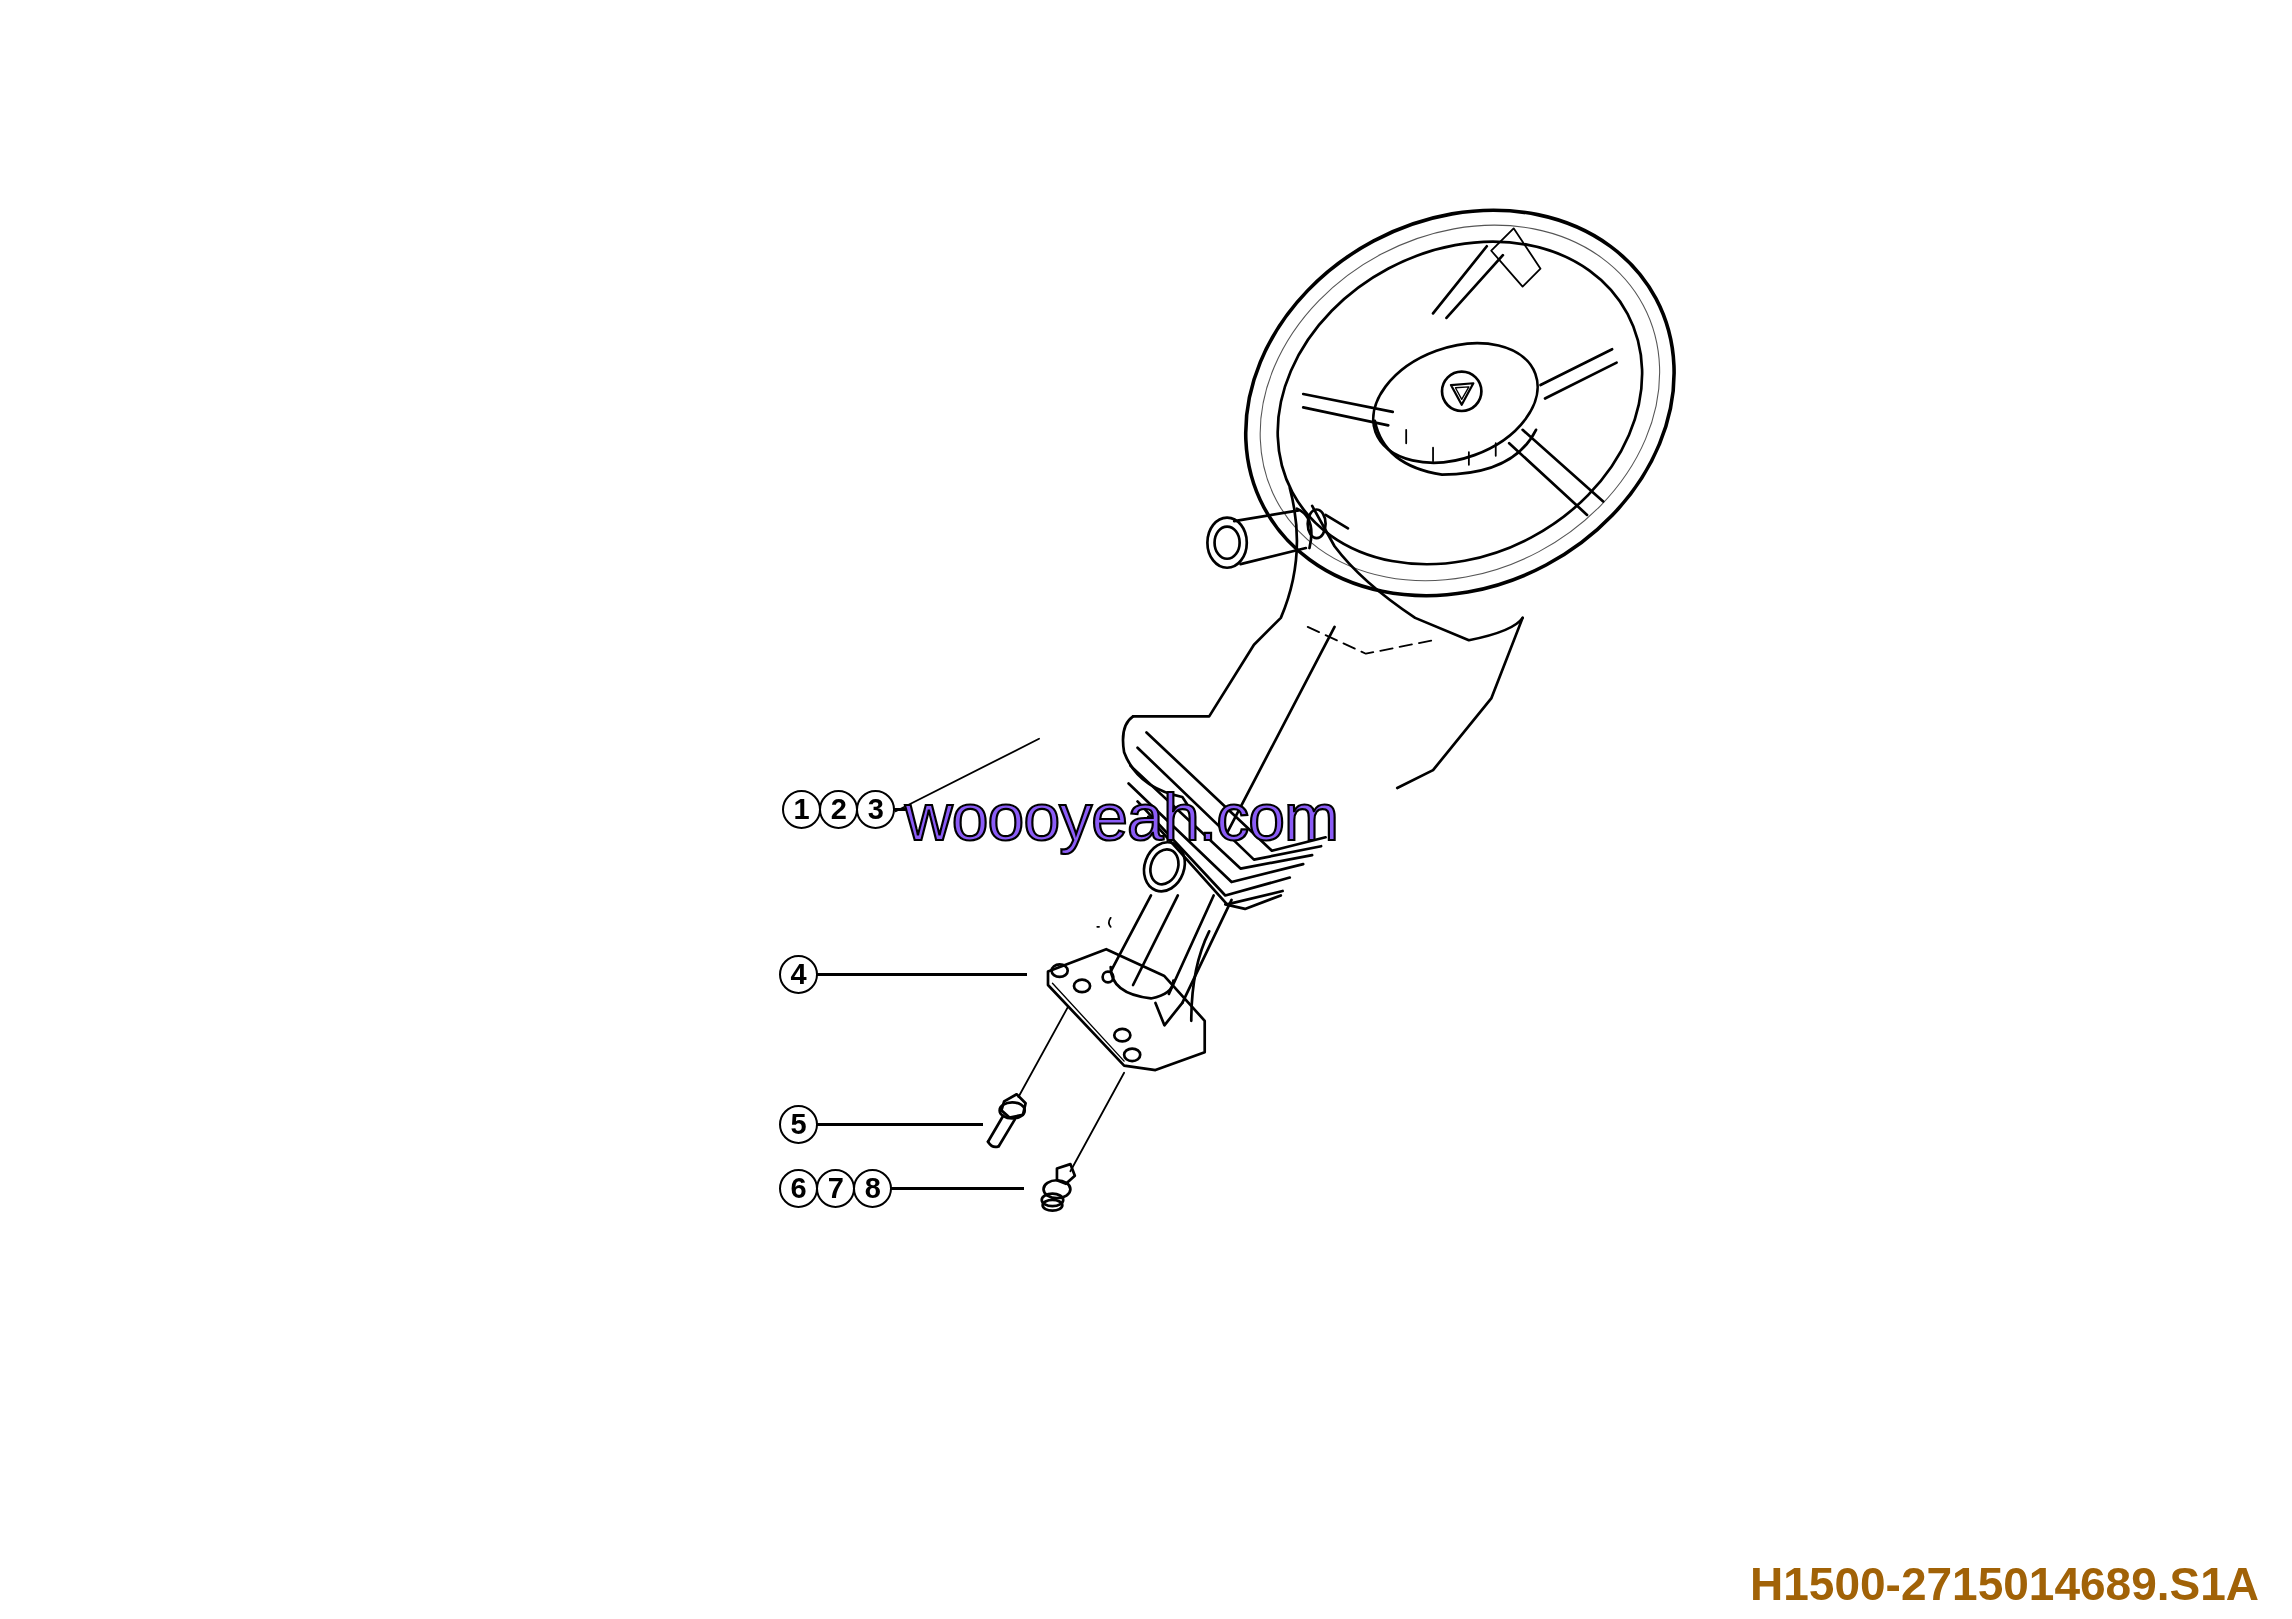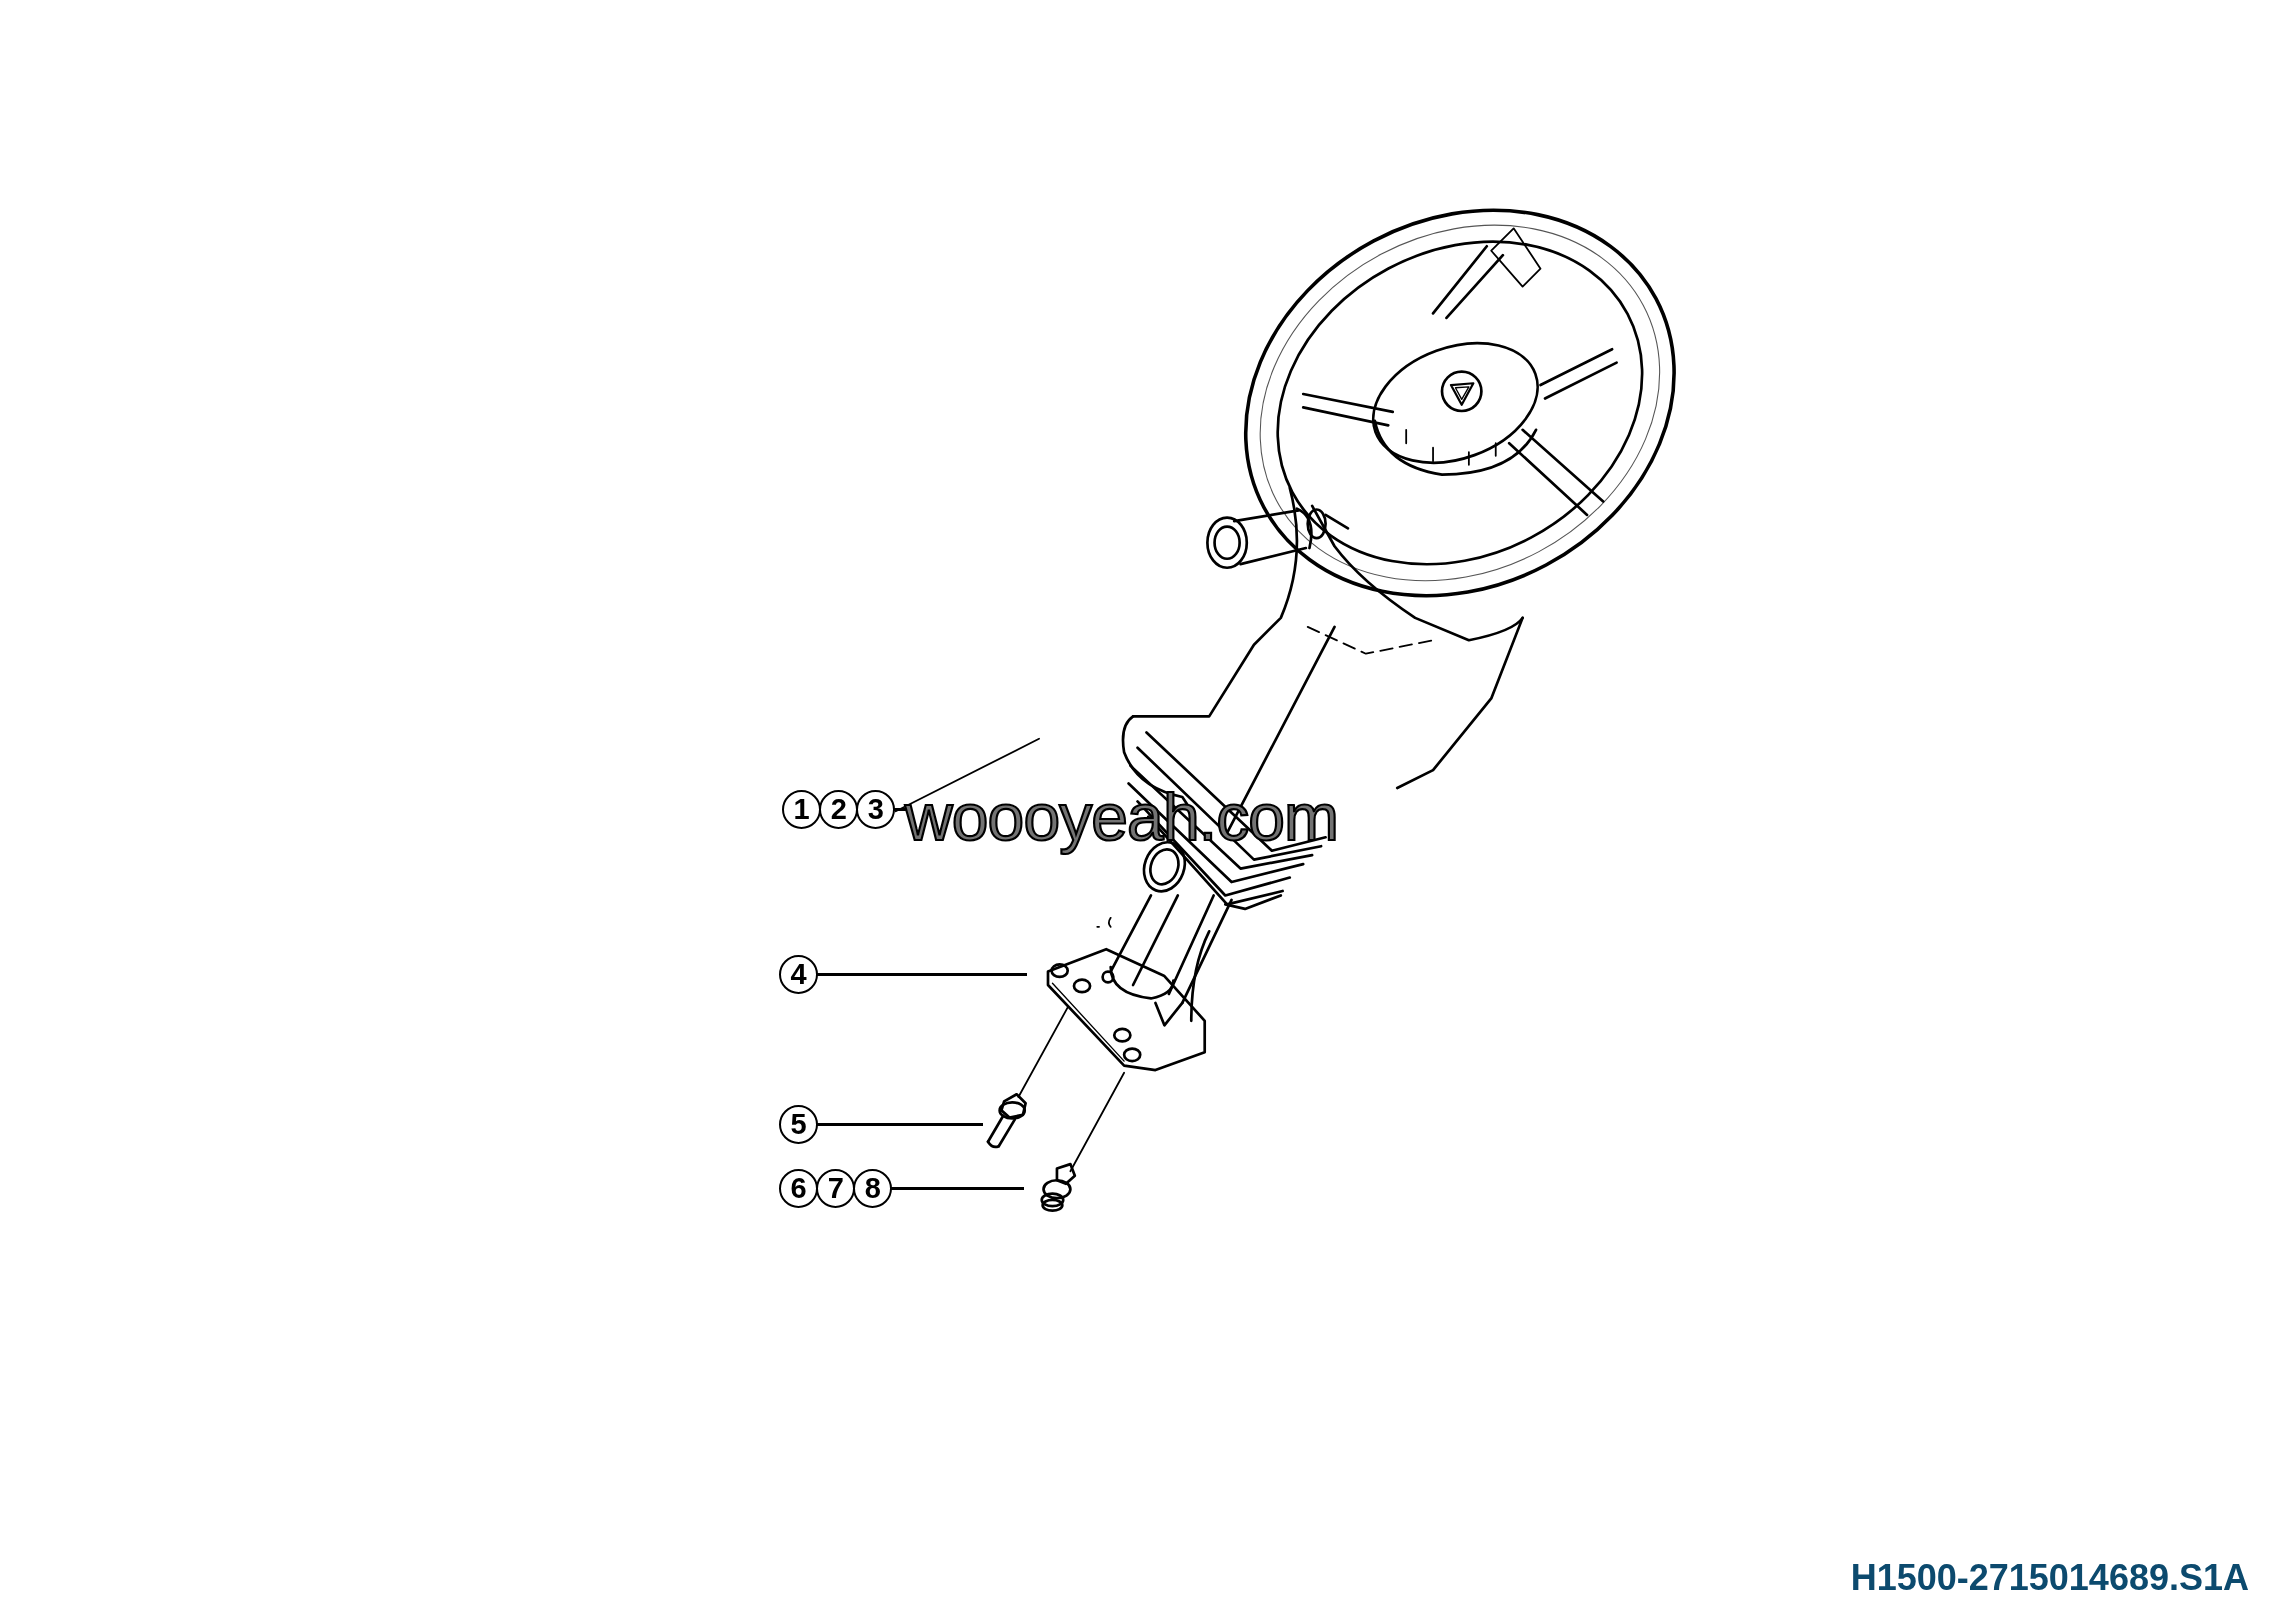--- a/index.html
+++ b/index.html
@@ -6,24 +6,24 @@
     body { width: 2293px; height: 1619px; position: relative; overflow: hidden;
            font-family: "Liberation Sans", sans-serif; }
     #drawing { position: absolute; left: 0; top: 0; width: 2293px; height: 1619px; }
     .callout { position: absolute; display: flex; align-items: center; }
     .bubble { width: 39px; height: 39px; border: 2.2px solid #000; border-radius: 50%;
               box-sizing: border-box; background: #fff; display: flex; align-items: center;
               justify-content: center; font-weight: bold; font-size: 29px; color: #000;
               margin-right: -1.8px; font-family: "Liberation Sans", sans-serif; }
     .leader { height: 2.7px; background: #000; }
     .watermark { position: absolute; left: 905px; top: 779px; font-size: 66px;
-                 color: #737373; -webkit-text-stroke: 2.2px #000; letter-spacing: -0.9px;
+                 color: #8b5cf6; -webkit-text-stroke: 2.2px #000; letter-spacing: -0.9px;
                  font-family: "Liberation Sans", sans-serif; }
-    .partno { position: absolute; right: 44px; top: 1557px; font-weight: bold;
-              font-size: 36px; color: #0c4a6e; font-family: "Liberation Sans", sans-serif; }
+    .partno { position: absolute; right: 34px; top: 1557px; font-weight: bold;
+              font-size: 46px; color: #a16207; font-family: "Liberation Sans", sans-serif; }
   </style>
 </head>
 <body>
 
 <svg id="drawing" viewBox="0 0 2560 1808" xmlns="http://www.w3.org/2000/svg" fill="none" stroke="#000" stroke-width="3" stroke-linejoin="round" stroke-linecap="round">
 
   <g>
     <ellipse cx="1630" cy="450" rx="248" ry="205" transform="rotate(-28 1630 450)" stroke-width="4"></ellipse>
     <ellipse cx="1630" cy="450" rx="212" ry="170" transform="rotate(-28 1630 450)" stroke-width="3"></ellipse>
     <ellipse cx="1630" cy="450" rx="232" ry="188" transform="rotate(-28 1630 450)" stroke-width="1.2" stroke="#555"></ellipse>

